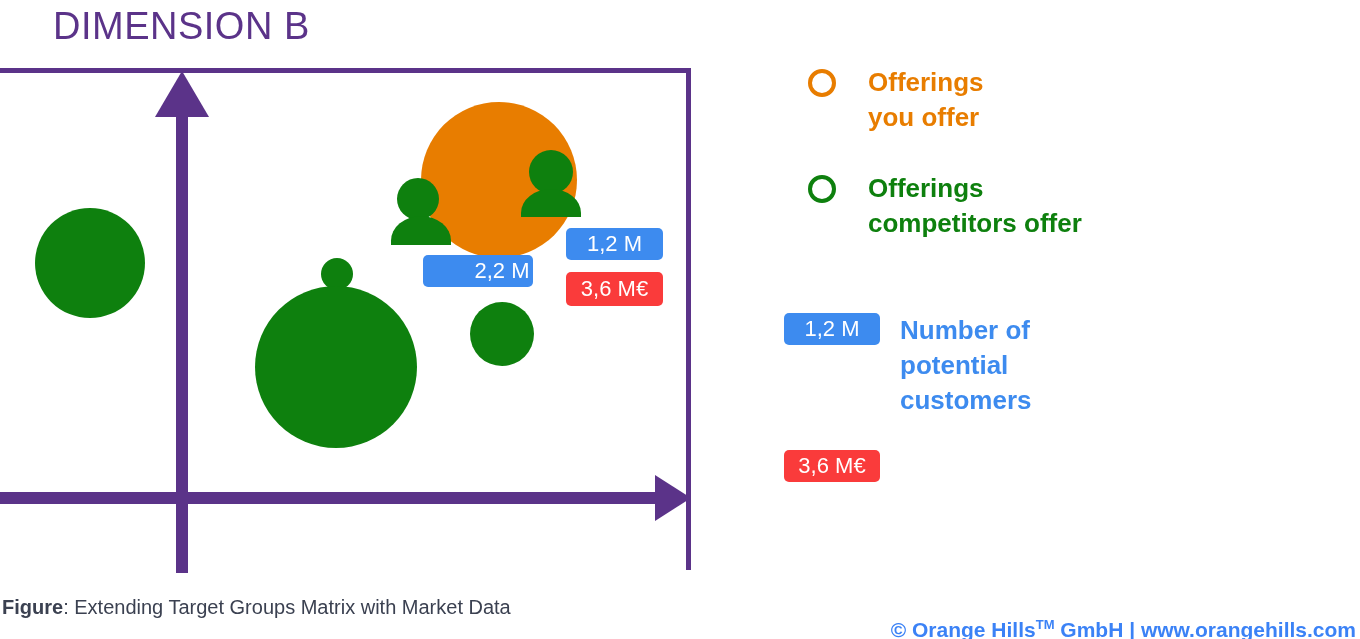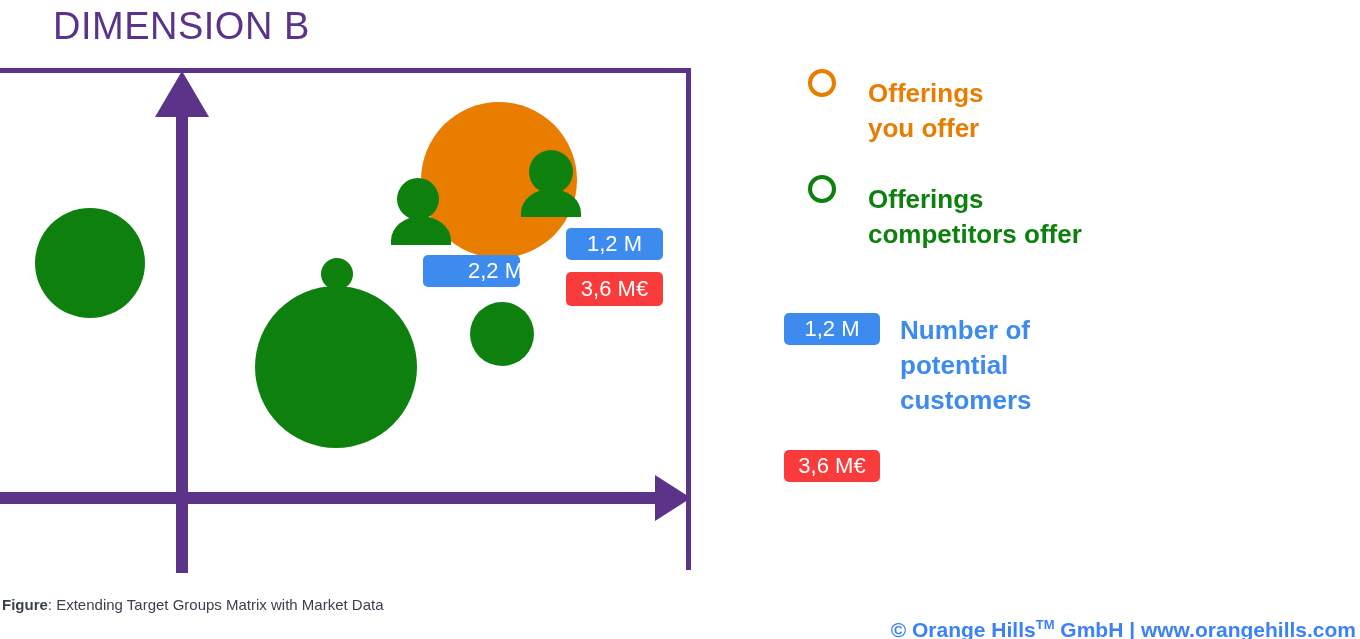--- a/index.html
+++ b/index.html
@@ -45,36 +45,36 @@
   .badge.red{background:#fa3b3b;}
 
   
   .legend-row{position:absolute;display:flex;align-items:flex-start;}
   .ring{
     width:28px;height:28px;border-radius:50%;
     box-sizing:border-box;flex:0 0 auto;margin-top:4px;
   }
   .legend-text{
     margin-left:32px;font-size:26px;font-weight:bold;
-    line-height:1.33;white-space:pre-line;margin-top:11px;
+    line-height:1.33;white-space:pre-line;
   }
   .swatch{
     flex:0 0 auto;width:96px;height:32px;border-radius:5px;
     display:flex;align-items:center;justify-content:center;
     color:#fff;font-size:22px;
   }
   .legend-text2{
     margin-left:20px;font-size:26px;font-weight:bold;
     line-height:1.35;white-space:pre-line;
   }
 
   
   #figure-caption{
     position:absolute;left:2px;top:596px;
-    font-size:15px;color:#3b4151;white-space:nowrap;
+    font-size:20px;color:#3b4151;white-space:nowrap;
   }
   #figure-caption b{font-weight:bold;}
   #copyright{
     position:absolute;right:4px;top:596px;
     font-size:21px;font-weight:bold;color:#3b82f6;white-space:nowrap;margin-top:21px;
   }
   #copyright sup{font-size:13px;vertical-align:super;}
 </style>
 </head>
 <body>
@@ -107,21 +107,21 @@
 
   <div class="person" style="left:391px;top:178px;width:60px;height:67px;">
     <div class="head" style="left:6px;top:0;width:42px;height:42px;background:#0e800e;"></div>
     <div class="body" style="left:0;top:38px;width:60px;height:29px;background:#0e800e;"></div>
   </div>
   <div class="person" style="left:521px;top:150px;width:60px;height:67px;">
     <div class="head" style="left:8px;top:0;width:44px;height:44px;background:#0e800e;"></div>
     <div class="body" style="left:0;top:39px;width:60px;height:28px;background:#0e800e;"></div>
   </div>
 
-  <div class="badge blue" style="left:423px;top:255px;width:97px;height:32px;padding-left:48px;">2,2 M</div>
+  <div class="badge blue" style="left:423px;top:255px;width:110px;height:32px;padding-left:48px;">2,2 M</div>
   <div class="badge blue" style="left:566px;top:228px;width:97px;height:32px;">1,2 M</div>
   <div class="badge red" style="left:566px;top:272px;width:97px;height:34px;">3,6 M€</div>
 
   <div class="legend-row" style="left:808px;top:65px;">
     <span class="ring" style="border:4px solid #e87d00;"></span>
     <span class="legend-text" style="color:#e87d00;">Offerings
 you offer</span>
   </div>
 
   <div class="legend-row" style="left:808px;top:171px;">

